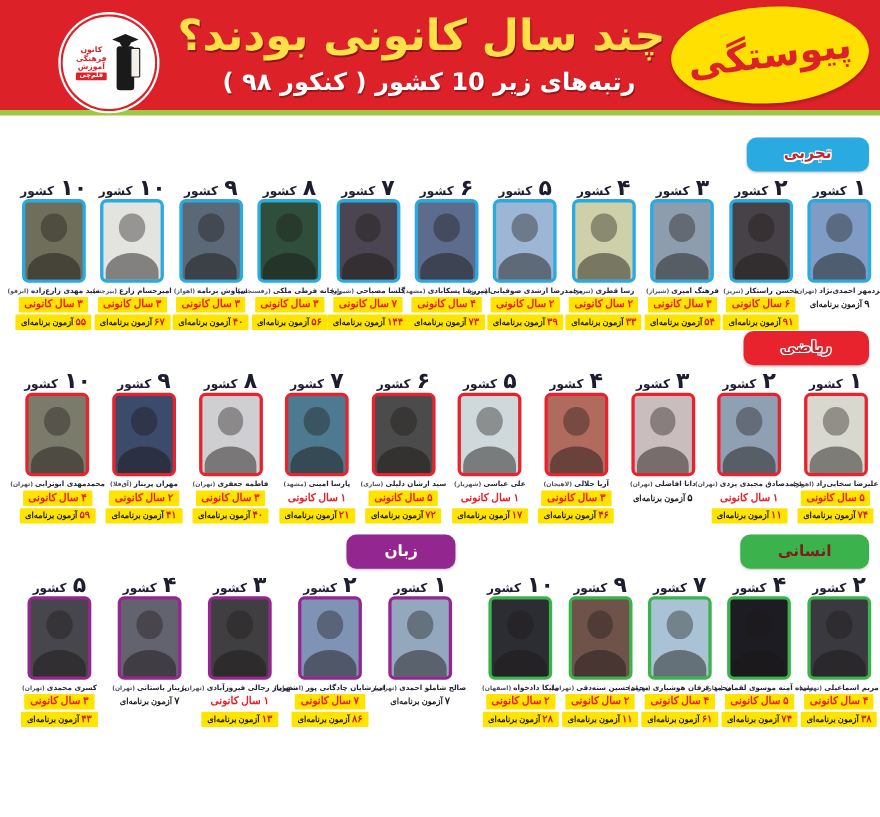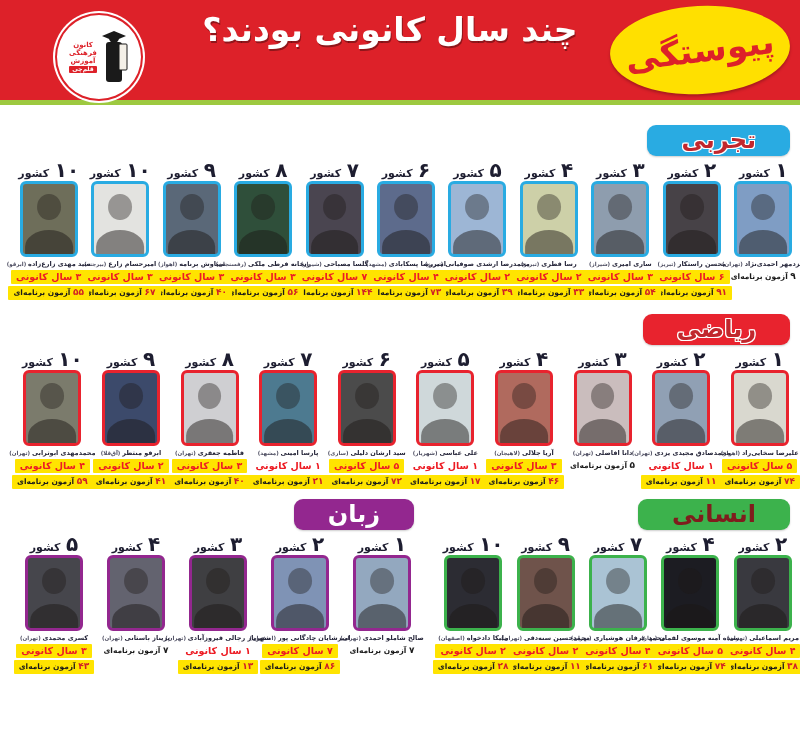--- a/index.html
+++ b/index.html
@@ -3,58 +3,58 @@
 <meta charset="utf-8">
 <style>
   html,body{margin:0;padding:0;background:#fff;}
   .poster{width:800px;height:743px;position:relative;overflow:hidden;background:#fff;
           font-family:"DejaVu Sans",sans-serif;direction:rtl;}
 
   
   .hdr{position:relative;height:100px;background:#dd2129;}
   .hdr-strip{height:5px;background:#9dc940;}
   .titles{position:absolute;left:175px;right:195px;top:10px;text-align:center;}
-  .title1{font-size:33px;font-weight:bold;color:#ffffff;text-shadow:1px 2px 0 rgba(0,0,0,.35);white-space:nowrap;}
+  .title1{font-size:39px;font-weight:bold;color:#fde047;text-shadow:1px 2px 0 rgba(0,0,0,.35);white-space:nowrap;}
   .title2{font-size:22px;font-weight:bold;color:#fff;margin-top:8px;text-shadow:1px 2px 0 rgba(0,0,0,.3);white-space:nowrap;}
   .badge{position:absolute;left:unset;right:10px;top:6px;width:180px;height:88px;background:#ffe000;
          border-radius:50%;display:flex;align-items:center;justify-content:center;transform:rotate(-3deg);
          box-shadow:0 2px 3px rgba(0,0,0,.25);}
   .badge span{font-size:34px;font-weight:bold;color:#dd2129;transform:rotate(-4deg);}
   .logo{position:absolute;left:55px;top:13px;width:88px;height:88px;background:#fff;border-radius:50%;
         box-shadow:0 0 0 2px #fff, inset 0 0 0 2px #dd2129;display:flex;align-items:center;justify-content:center;gap:2px;}
   .logo-fig{width:30px;height:58px;flex:none;}
   .logo-txt{display:flex;flex-direction:column;align-items:center;line-height:1.15;}
   .logo-txt .l{font-size:7px;font-weight:bold;color:#dd2129;}
   .logo-txt .box{font-size:6px;font-weight:bold;color:#fff;background:#dd2129;padding:0 3px;border-radius:1px;margin-top:1px;}
 
   
   .pillwrap{display:flex;padding:0 10px;}
-  .pill{height:31px;line-height:31px;border-radius:9px;padding:0 34px;font-size:24px;font-weight:bold;
+  .pill{height:31px;line-height:31px;border-radius:9px;padding:0 34px;font-size:14px;font-weight:bold;
         box-shadow:0 1px 2px rgba(0,0,0,.2);text-align:center;}
   .outlined{text-shadow:-1px -1px 0 #fff,1px -1px 0 #fff,-1px 1px 0 #fff,1px 1px 0 #fff,0 1px 0 #fff,0 -1px 0 #fff,1px 0 0 #fff,-1px 0 0 #fff;}
   .sec0 .pillwrap{margin-top:20px;}
-  .sec1 .pillwrap{margin-top:14px;}
+  .sec1 .pillwrap{margin-top:1px;}
   .bottom{display:flex;margin-top:10px;}
   .bottom .half{width:47%;}
   .bottom .half.z{width:53%;}
 
   .row{display:flex;justify-content:space-between;padding:0 7px;margin-top:2px;}
   .card{flex:1;min-width:0;display:flex;flex-direction:column;align-items:center;padding:0 2px;margin-left:12px;}
   .rank{height:22px;white-space:nowrap;color:#1d1d30;font-weight:bold;}
   .rank .num{font-size:20px;}
   .rank .word{font-size:11px;}
   .photo{width:58px;height:76px;border:3px solid #29abe2;border-radius:6px;box-sizing:border-box;
          position:relative;overflow:hidden;margin-top:1px;background:#9aa;}
   .ph-head{position:absolute;top:14%;left:50%;transform:translateX(-50%);width:46%;height:38%;
            border-radius:50%;background:rgba(28,24,20,.38);}
   .ph-body{position:absolute;bottom:-14%;left:50%;transform:translateX(-50%);width:92%;height:48%;
            border-radius:50% 50% 0 0;background:rgba(28,24,20,.48);}
   .pname{margin-top:3px;font-size:6.5px;font-weight:bold;color:#26263a;white-space:nowrap;max-width:200%;}
   .pname .ct{font-size:5.5px;color:#4c4c60;}
-  .band{margin-top:2px;padding:1px 5px;border-radius:1px;white-space:nowrap;line-height:1.3;}
+  .band{margin-top:2px;padding:1px 5px;border-radius:1px;white-space:nowrap;line-height:1.3;font-family:Liberation Serif, serif;}
   .band.years{background:#ffe400;color:#ed1c24;font-weight:bold;font-size:9.5px;}
   .band.tests{background:#ffe400;font-size:7.5px;color:#1a1a1a;font-weight:bold;}
   .band.tests .num{color:#d01f26;font-size:9px;}
   .band.plainbg{background:transparent;}
   .band.tests.plainnum .num{color:#1a1a1a;}
 
   
   .footer{position:absolute;bottom:0;left:0;right:0;height:53px;background:#dd2129;}
   .kanoon{position:absolute;left:95px;top:9px;height:34px;line-height:32px;padding:0 22px;background:#fff;
           border:2px solid #a8cfe8;border-radius:20px;color:#2ea9e0;font-weight:bold;font-size:20px;
@@ -79,20 +79,21 @@
       </svg>
       <div class="logo-txt">
         <span class="l">کانون</span>
         <span class="l">فرهنگی</span>
         <span class="l">آموزش</span>
         <span class="box">قلم‌چی</span>
       </div>
     </div>
     <div class="titles">
       <div class="title1">چند سال کانونی بودند؟</div>
+      <div class="title2">رتبه‌های زیر 10 کشور ( کنکور ۹۸ )</div>
     </div>
     <div class="badge">
       <span>پیوستگی</span>
     </div>
   </div>
   <div class="hdr-strip"></div>
 
   <section class="sec sec0">
     <div class="pillwrap">
         <div class="pill outlined" style="background: rgb(41, 171, 226); color: rgb(193, 39, 45);">تجربی</div>
@@ -116,21 +117,21 @@
           <div class="pname"><span class="nm">محسن راستکار</span><span class="ct"> (تبریز)</span></div>
           <div class="band years"><span class="num">۶</span> سال کانونی</div>
           <div class="band tests"><span class="num">۹۱</span> آزمون برنامه‌ای</div>
         </div>
         <div class="card">
           <div class="rank"><span class="num">۳</span> <span class="word">کشور</span></div>
           <div class="photo" style="border-color: rgb(41, 171, 226); background: rgb(142, 157, 174);">
             <div class="ph-head"></div>
             <div class="ph-body"></div>
           </div>
-          <div class="pname"><span class="nm">ساری امیری</span><span class="ct"> (شیراز)</span></div>
+          <div class="pname"><span class="nm">فرهنگ امیری</span><span class="ct"> (شیراز)</span></div>
           <div class="band years"><span class="num">۳</span> سال کانونی</div>
           <div class="band tests"><span class="num">۵۴</span> آزمون برنامه‌ای</div>
         </div>
         <div class="card">
           <div class="rank"><span class="num">۴</span> <span class="word">کشور</span></div>
           <div class="photo" style="border-color: rgb(41, 171, 226); background: rgb(205, 208, 168);">
             <div class="ph-head"></div>
             <div class="ph-body"></div>
           </div>
           <div class="pname"><span class="nm">رسا قطری</span><span class="ct"> (تبریز)</span></div>
@@ -293,21 +294,21 @@
           <div class="pname"><span class="nm">فاطمه جعفری</span><span class="ct"> (تهران)</span></div>
           <div class="band years"><span class="num">۳</span> سال کانونی</div>
           <div class="band tests"><span class="num">۴۰</span> آزمون برنامه‌ای</div>
         </div>
         <div class="card">
           <div class="rank"><span class="num">۹</span> <span class="word">کشور</span></div>
           <div class="photo" style="border-color: rgb(232, 35, 46); background: rgb(60, 74, 107);">
             <div class="ph-head"></div>
             <div class="ph-body"></div>
           </div>
-          <div class="pname"><span class="nm">ابرقو منتظر</span><span class="ct"> (آق‌قلا)</span></div>
+          <div class="pname"><span class="nm">مهران پریناز</span><span class="ct"> (آق‌قلا)</span></div>
           <div class="band years"><span class="num">۲</span> سال کانونی</div>
           <div class="band tests"><span class="num">۴۱</span> آزمون برنامه‌ای</div>
         </div>
         <div class="card">
           <div class="rank"><span class="num">۱۰</span> <span class="word">کشور</span></div>
           <div class="photo" style="border-color: rgb(232, 35, 46); background: rgb(123, 123, 108);">
             <div class="ph-head"></div>
             <div class="ph-body"></div>
           </div>
           <div class="pname"><span class="nm">محمدمهدی ابوترابی</span><span class="ct"> (تهران)</span></div>

